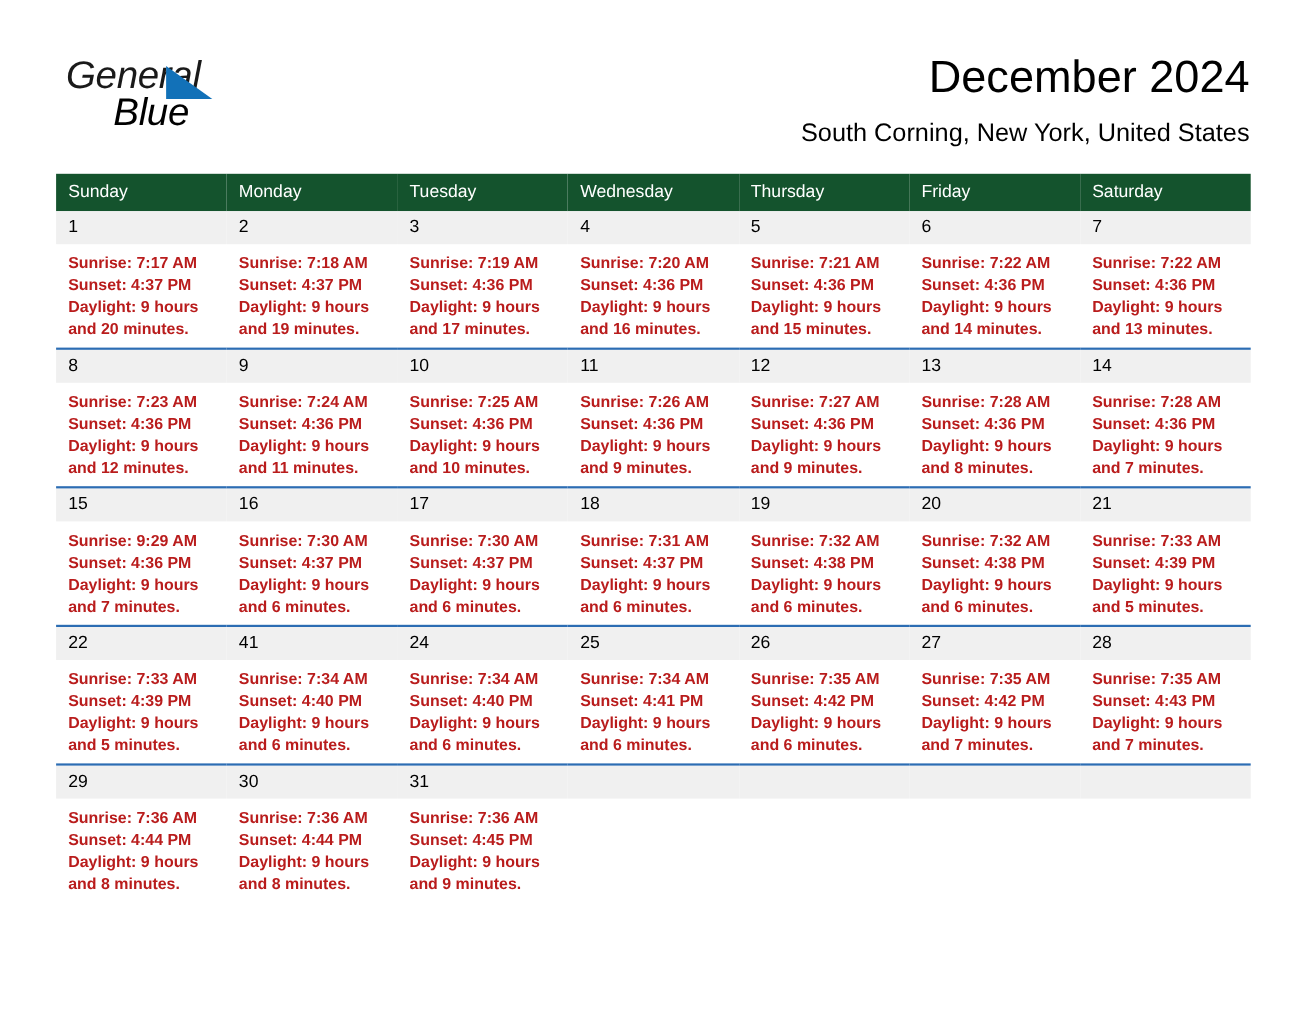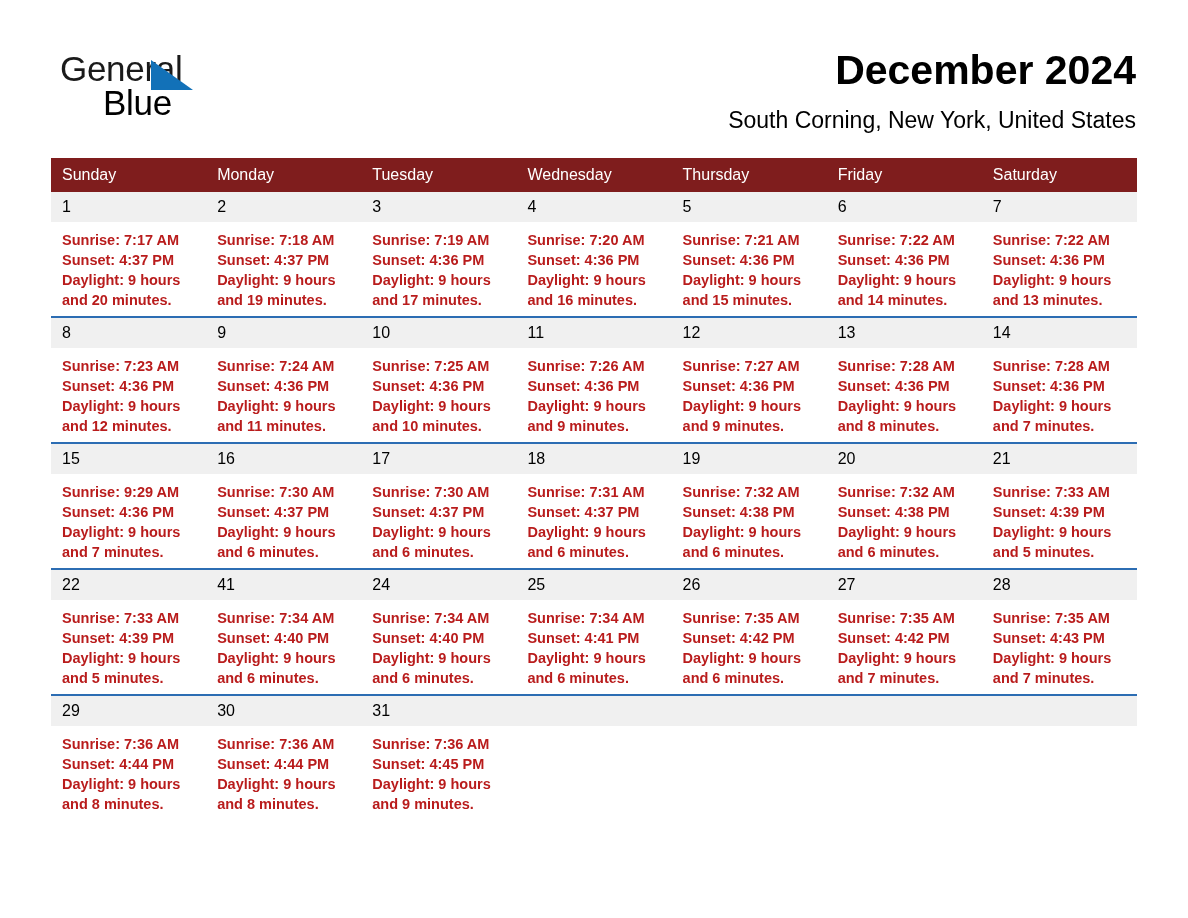--- a/index.html
+++ b/index.html
@@ -29,20 +29,21 @@
     top: 0;
     width: 1188px;
     height: 150px;
   }
   .logo {
     position: absolute;
     left: 60px;
     top: 50px;
     width: 300px;
     height: 80px;
+    font-style: italic;
   }
   .logo-line1 {
     position: absolute;
     left: 0;
     top: 0;
     font-size: 35px;
     line-height: 38px;
     letter-spacing: -0.3px;
     color: #1a1a1a;
     font-weight: 400;
@@ -70,21 +71,21 @@
   }
   .title-block {
     position: absolute;
     right: 52px;
     top: 46px;
     text-align: right;
   }
   .cal-title {
     font-size: 41px;
     line-height: 48px;
-    font-weight: 700;
+    font-weight: 400;
     color: #000;
     white-space: nowrap;
   }
   .cal-subtitle {
     margin-top: 12px;
     font-size: 23px;
     line-height: 28px;
     font-weight: 400;
     color: #000;
     white-space: nowrap;
@@ -96,21 +97,21 @@
     position: absolute;
     left: 51px;
     top: 158px;
     width: 1086px;
     border-collapse: collapse;
     table-layout: fixed;
   }
   .calendar col { width: 155.14px; }
 
   .calendar thead th {
-    background: #7f1d1d;
+    background: #14532d;
     color: #ffffff;
     font-size: 16px;
     font-weight: 400;
     text-align: left;
     padding: 7px 0 7px 11px;
     height: 20px;
     vertical-align: middle;
     white-space: nowrap;
   }
 

